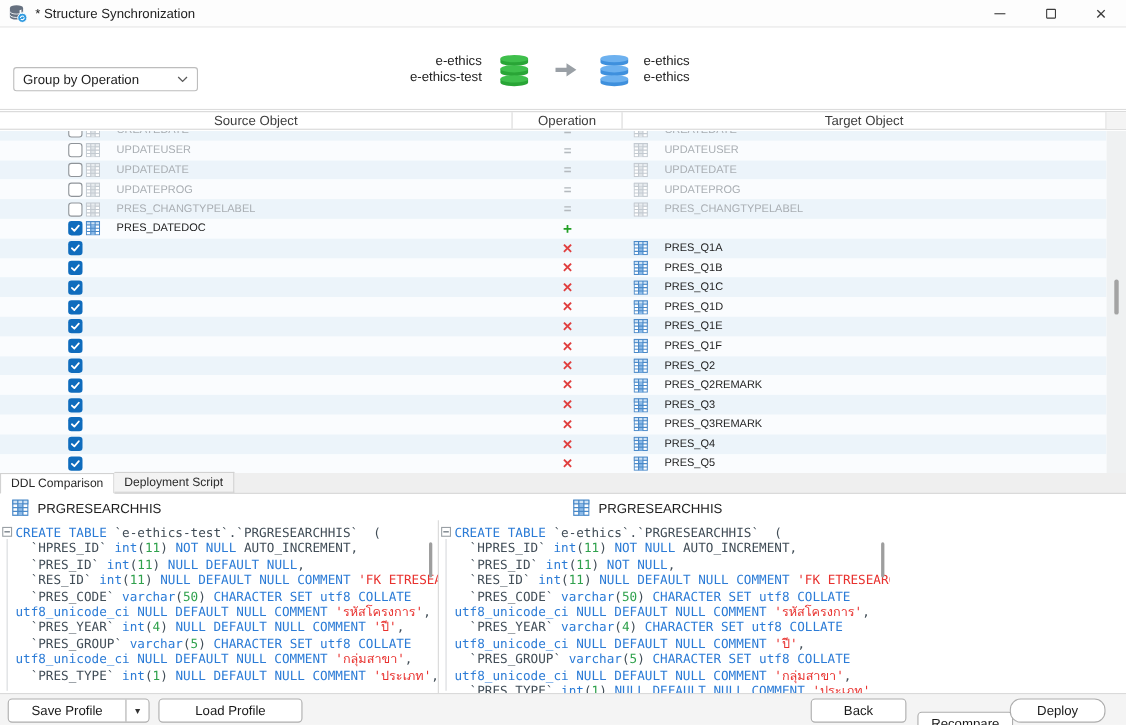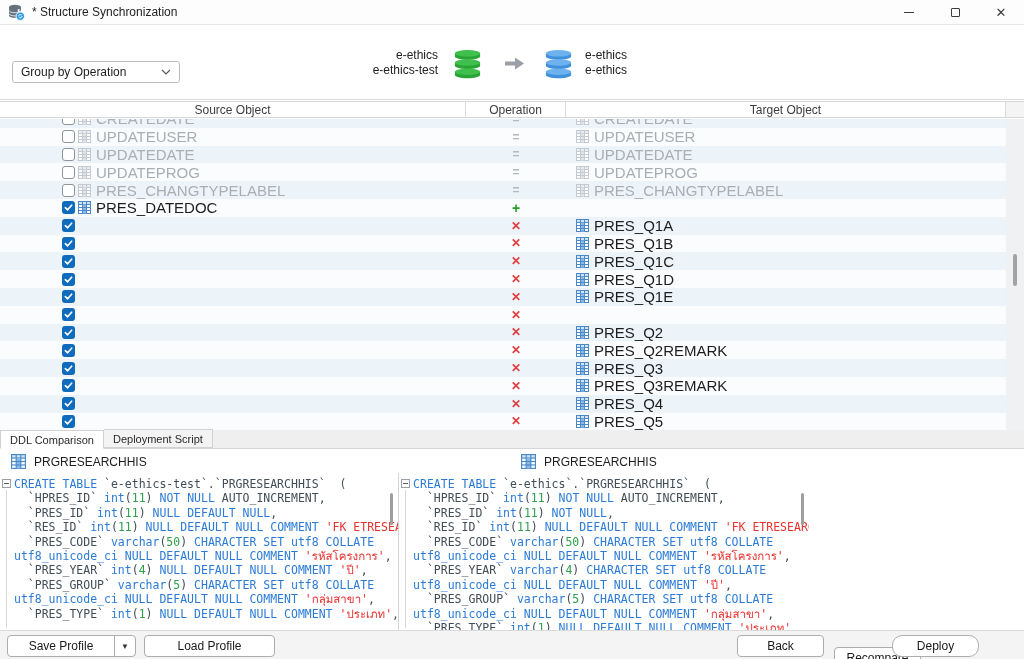--- a/index.html
+++ b/index.html
@@ -36,21 +36,21 @@
   .grid-row { display:flex; height:17.8px; align-items:center; }
   .grid-row.even { background:#ecf4fa; }
   .grid-row.odd  { background:#fafcfe; }
   .cell { height:100%; display:flex; align-items:center; }
   .cell.src { width:466px; padding-left:62px; }
   .cell.op  { width:100px; justify-content:center; }
   .cell.tgt { width:440px; padding-left:10px; }
   .checkbox { width:13px; height:13px; border:1px solid #8f9499; border-radius:3px; background:#fff; flex:0 0 auto; display:flex; align-items:center; justify-content:center; }
   .checkbox.checked { border:none; background:#0f6cbd; }
   .gicon { margin-left:3px; flex:0 0 auto; display:flex; }
-  .lbl { margin-left:5px; font-size:15px; color:#1d1d1d; white-space:nowrap; }
+  .lbl { margin-left:15px; font-size:10px; color:#1d1d1d; white-space:nowrap; }
   .lbl.muted { color:#a9aeb3; }
   .tgt .gicon { margin-left:0; }
   .opicon { font-weight:bold; }
   .opicon.identical { color:#b4b9be; font-size:12px; }
   .opicon.add { color:#23a026; font-size:14px; }
   .opicon.drop { color:#e03e3e; font-size:12px; }
 
   .grid-vscroll { position:absolute; top:119px; left:1006px; width:18px; height:311px; background:#eff1f2; }
   .grid-vscroll .thumb { position:absolute; left:7px; top:135px; width:4px; height:32px; background:#a3a3a3; border-radius:2px; }
 
@@ -83,21 +83,21 @@
 
   
   .footer { position:absolute; top:630px; left:0; width:1024px; height:29px; background:#f4f4f4; border-top:1px solid #dadada; }
   .btn { position:absolute; top:4px; height:22px; background:#fff; border:1px solid #adadad; border-radius:4px; font-size:12px; color:#1a1a1a; display:flex; align-items:center; justify-content:center; font-family:"Liberation Sans",sans-serif; }
   .btn-save { left:7px; width:129px; padding:0; }
   .btn-save .main { flex:1; text-align:center; }
   .btn-save .split { width:21px; height:100%; border-left:1px solid #adadad; display:flex; align-items:center; justify-content:center; font-size:8px; color:#333; }
   .btn-load { left:144px; width:131px; }
   .btn-back { left:737px; width:87px; }
   .btn-recompare { left:834px; width:87px;margin-top:12px; }
-  .btn-deploy { left:892px; width:87px;border-radius:10px; }
+  .btn-deploy { left:918px; width:87px;border-radius:10px; }
 </style>
 </head>
 <body>
 
 <div class="titlebar">
   <svg class="app-icon" viewBox="0 0 17 17">
     <ellipse cx="7" cy="3.2" rx="6" ry="2.4" fill="#667180"></ellipse>
     <path d="M1 3.2 v8.2 c0 1.3 2.7 2.4 6 2.4 1 0 2-.1 2.8-.3 V3.2 z" fill="#667180"></path>
     <path d="M13 3.2 v4.5 h-1.5 V3.2 z" fill="#667180"></path>
     <path d="M1 6.4 a6 2.4 0 0 0 12 0 M1 9.6 a6 2.4 0 0 0 9 2" stroke="#e8ebee" stroke-width="0.9" fill="none"></path>
@@ -500,20 +500,34 @@
       <div class="grid-row odd">
         <div class="cell src">
           <div class="checkbox checked">
             <svg viewBox="0 0 10 10" width="9" height="9">
               <polyline points="1.5,5.2 4,7.6 8.5,2.4" fill="none" stroke="#fff" stroke-width="1.8" stroke-linecap="round" stroke-linejoin="round"></polyline>
             </svg>
           </div>
         </div>
         <div class="cell op">
           <span class="opicon drop">✕</span>
+        </div>
+        <div class="cell tgt">
+          <span class="gicon">
+            <svg width="13" height="13" viewBox="0 0 13 13">
+              <rect x="0.5" y="0.5" width="12" height="12" fill="#fff" stroke="#4a89c8"></rect>
+              <rect x="0.5" y="0.5" width="12" height="3" fill="#cfe3f5" stroke="#4a89c8"></rect>
+              <rect x="4.5" y="3.5" width="4" height="9" fill="#8bbae8"></rect>
+              <line x1="4.5" y1="0.5" x2="4.5" y2="12.5" stroke="#4a89c8"></line>
+              <line x1="8.5" y1="0.5" x2="8.5" y2="12.5" stroke="#4a89c8"></line>
+              <line x1="0.5" y1="6.5" x2="12.5" y2="6.5" stroke="#4a89c8"></line>
+              <line x1="0.5" y1="9.5" x2="12.5" y2="9.5" stroke="#4a89c8"></line>
+            </svg>
+          </span>
+          <span class="lbl">PRES_Q1F</span>
         </div>
       </div>
       <div class="grid-row even">
         <div class="cell src">
           <div class="checkbox checked">
             <svg viewBox="0 0 10 10" width="9" height="9">
               <polyline points="1.5,5.2 4,7.6 8.5,2.4" fill="none" stroke="#fff" stroke-width="1.8" stroke-linecap="round" stroke-linejoin="round"></polyline>
             </svg>
           </div>
         </div>

